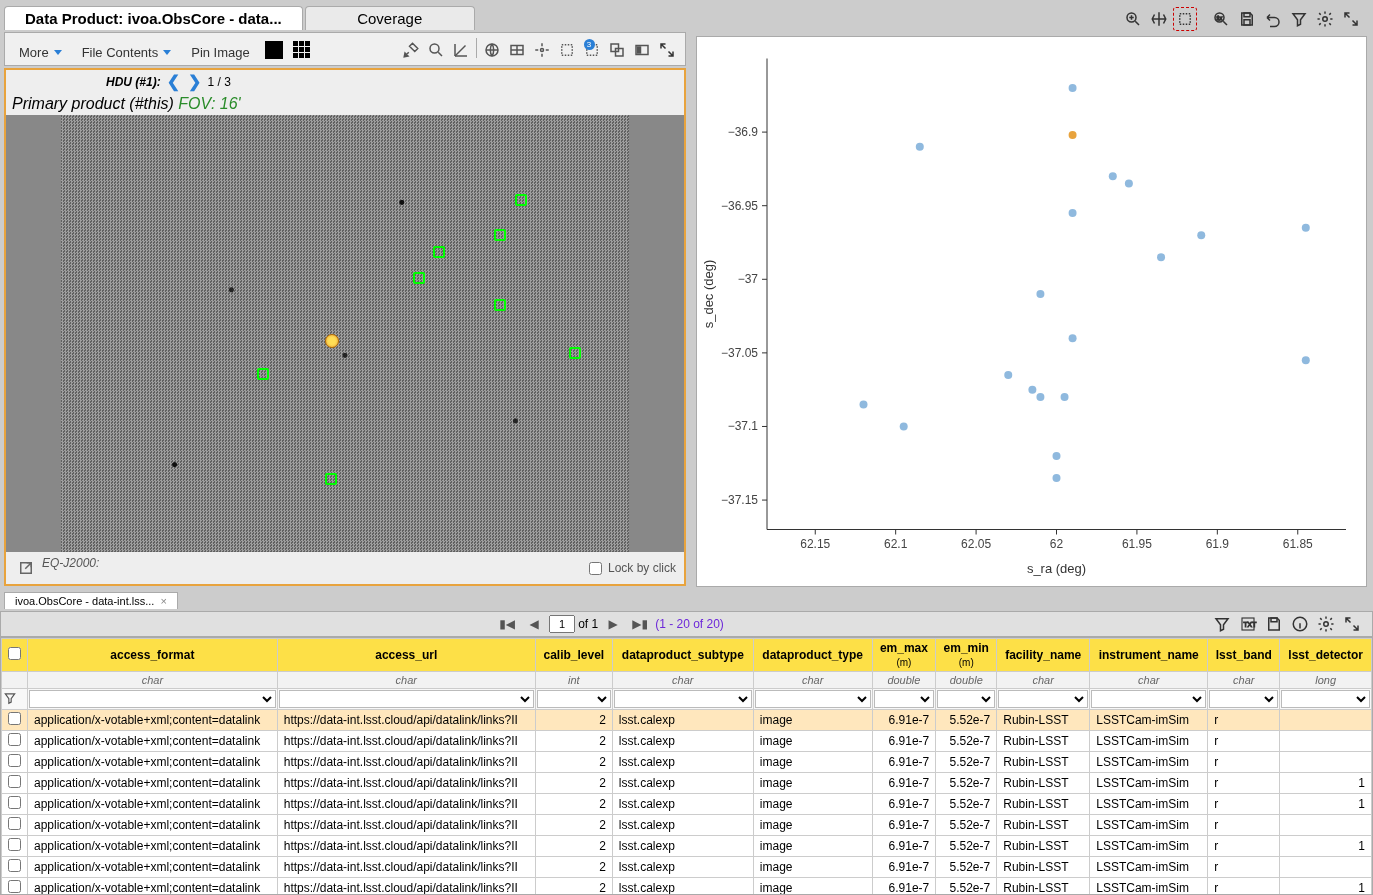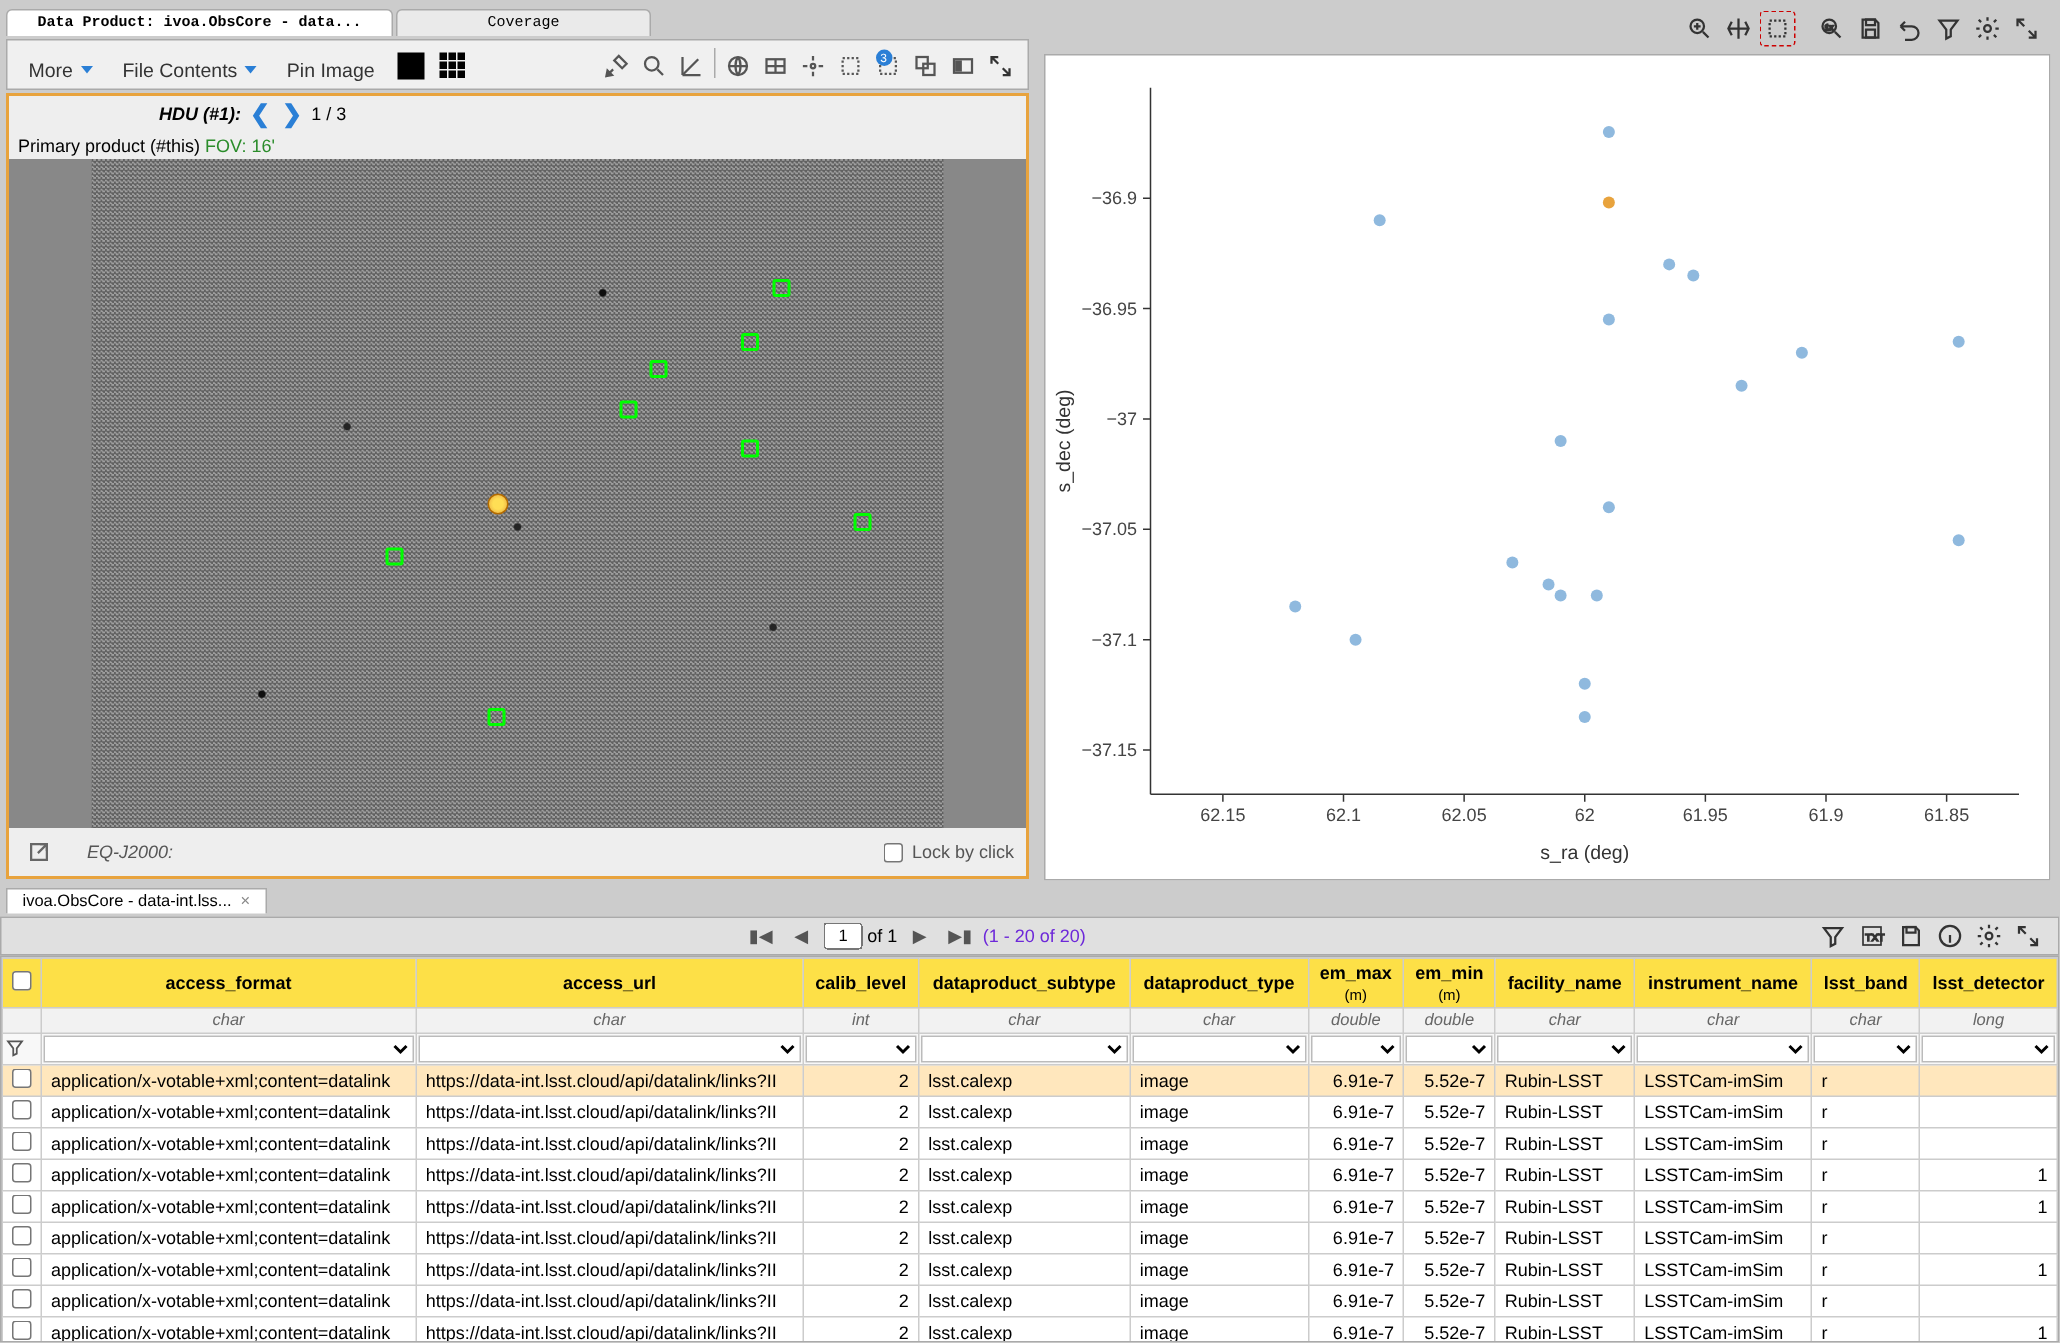--- a/index.html
+++ b/index.html
@@ -31,27 +31,26 @@
     flex-direction: column;
     padding: 4px;
   }
   .tabs-row {
     display: flex;
     gap: 2px;
     padding: 2px 0;
   }
   .tab {
     padding: 3px 20px;
-    font-size: 10px;
+    font-size: 15px;
     background: #eaeaea;
     border: 1px solid #aaa;
     border-bottom: none;
     border-radius: 4px 4px 0 0;
     cursor: pointer;
-    font-family: Liberation Mono, monospace;
   }
   .tab.active {
     background: #fff;
     font-weight: bold;
   }
   .toolbar-row {
     display: flex;
     align-items: flex-end;
     background: #f0f0f0;
     border: 1px solid #aaa;
@@ -111,22 +110,23 @@
   .hdu-bar b { font-style: italic; font-weight: bold; }
   .arrow-btn {
     font-size: 16px;
     color: #2a7fd6;
     font-weight: bold;
     cursor: pointer;
     padding: 0 2px;
   }
   .product-bar {
     padding: 2px 6px;
-    font-size: 12px;
+    font-size: 16px;
     background: #eee;
+    font-style: italic;
   }
   .fov { color: #2a8c2a; }
   .image-area {
     flex: 1;
     position: relative;
     background: #888;
     overflow: hidden;
   }
   .image-noise {
     position: absolute;
@@ -416,21 +416,21 @@
         <div class="marker" style="left:75%;top:18%"></div>
         <div class="marker" style="left:72%;top:26%"></div>
         <div class="marker" style="left:63%;top:30%"></div>
         <div class="marker" style="left:60%;top:36%"></div>
         <div class="marker" style="left:72%;top:42%"></div>
         <div class="marker" style="left:83%;top:53%"></div>
         <div class="marker" style="left:37%;top:58%"></div>
         <div class="marker" style="left:47%;top:82%"></div>
       </div>
       <div class="status-bar">
-        <div style="display:flex;align-items:center;gap:20px">
+        <div style="display:flex;gap:4px">
           <div class="icon-btn">
             <svg viewBox="0 0 24 24" fill="none" stroke="#666" stroke-width="2">
                 <rect x="5" y="5" width="14" height="14"></rect>
                 <path d="M13 5h6v6M19 5l-8 8"></path>
               </svg>
           </div>
           <i>EQ-J2000:</i>
         </div>
         <div class="right-status">
           <input type="checkbox" style="">

